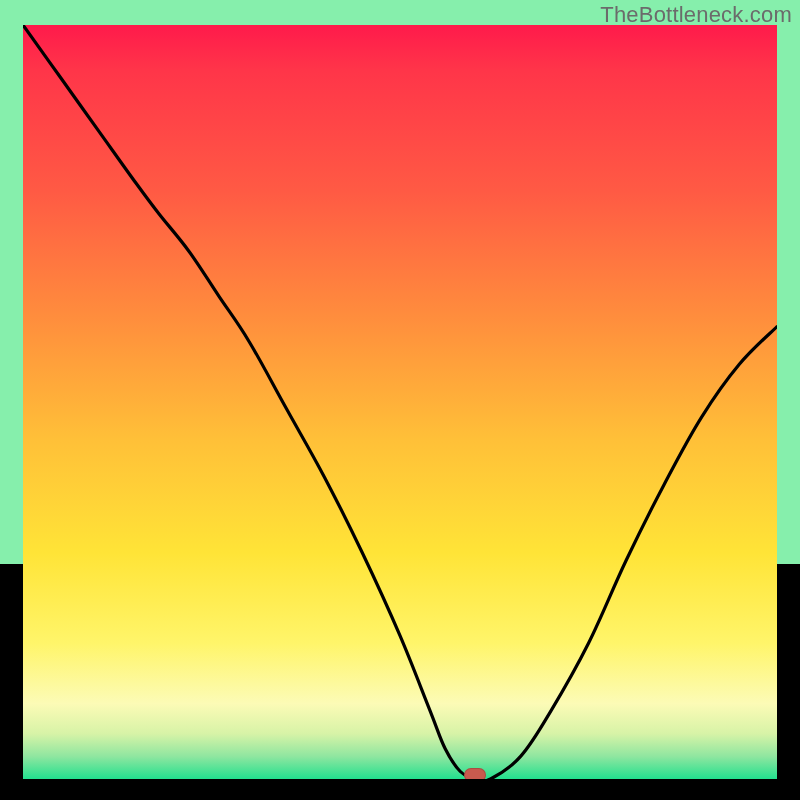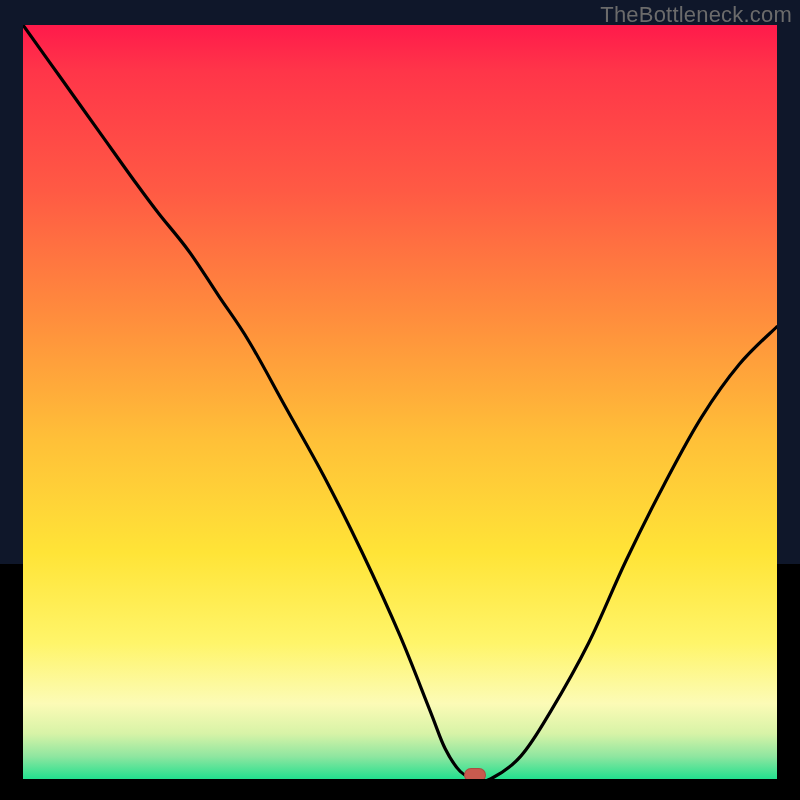--- a/index.html
+++ b/index.html
@@ -10,21 +10,21 @@
     background: #000;
     overflow: hidden;
     font-family: Arial, Helvetica, sans-serif;
   }
   .frame {
     position: absolute;
     left: 0;
     top: 0;
     width: 800px;
     height: 564px;
-    background: #0f172a;
+    background: #86efac;
   }
   .watermark {
     position: absolute;
     top: 2px;
     right: 8px;
     color: #6b6b6b;
     font-size: 22px;
     font-weight: 500;
     letter-spacing: 0.2px;
     z-index: 5;

